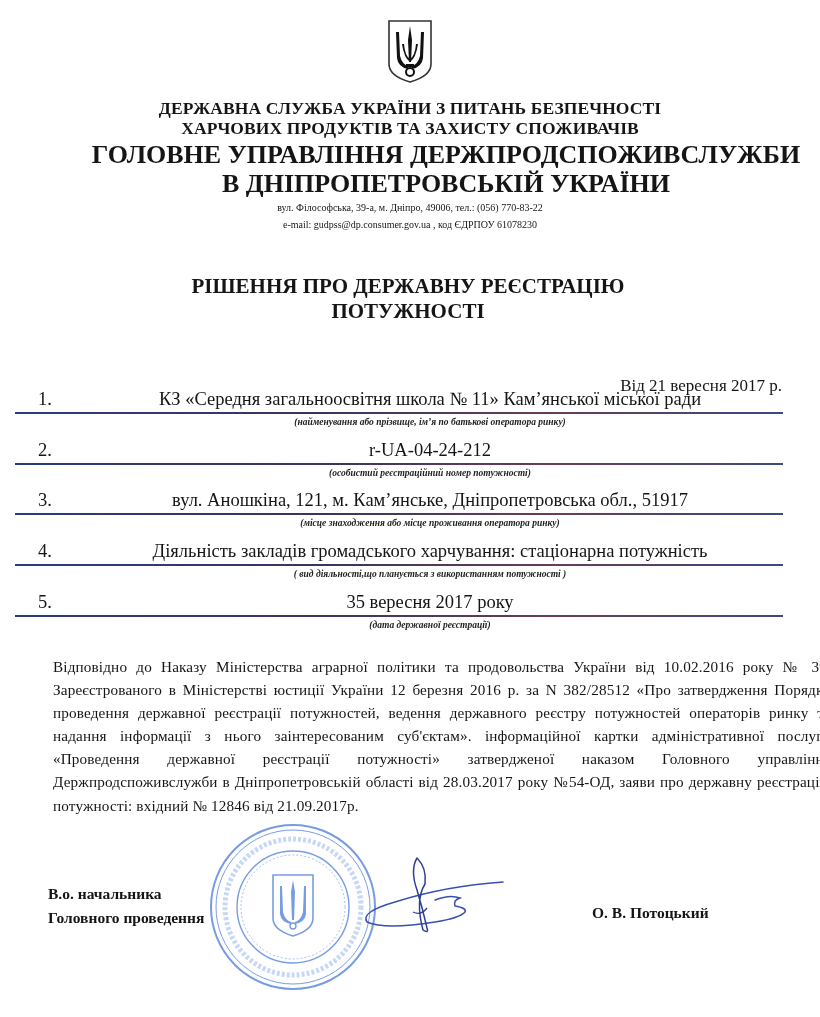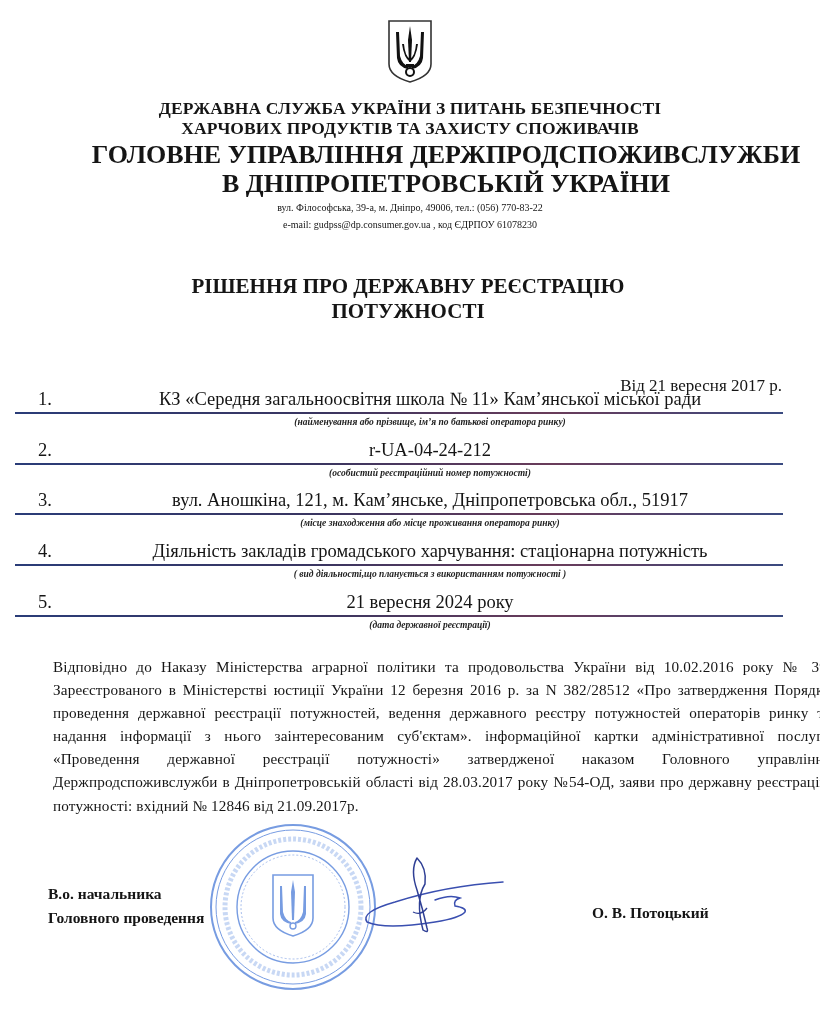--- a/index.html
+++ b/index.html
@@ -69,21 +69,21 @@
   <div class="abs row-hint" style="top:518px">(місце знаходження або місце проживання оператора ринку)</div>
 </div>
 <div>
   <div class="abs row-num" style="top:541px">4.</div>
   <div class="abs row-val" style="top:541px">Діяльність закладів громадського харчування: стаціонарна потужність</div>
   <div class="abs row-line" style="top:564px"></div>
   <div class="abs row-hint" style="top:569px">( вид  діяльності,що планується  з використанням потужності )</div>
 </div>
 <div>
   <div class="abs row-num" style="top:592px">5.</div>
-  <div class="abs row-val" style="top:592px">21 вересня 2024 року</div>
+  <div class="abs row-val" style="top:592px">35 вересня 2017 року</div>
   <div class="abs row-line" style="top:615px"></div>
   <div class="abs row-hint" style="top:620px">(дата державної реєстрації)</div>
 </div>
 
 <div class="abs body-text">Відповідно до Наказу Міністерства аграрної політики та продовольства України від 10.02.2016 року № 39, Зареєстрованого в Міністерстві юстиції України 12 березня 2016 р. за N 382/28512 «Про затвердження Порядку проведення державної реєстрації потужностей, ведення державного реєстру потужностей операторів ринку та надання інформації з нього заінтересованим суб'єктам». інформаційної картки адміністративної послуги «Проведення державної реєстрації потужності» затвердженої наказом Головного управління Держпродспоживслужби в Дніпропетровській області від 28.03.2017 року №54-ОД, заяви про державну реєстрацію потужності: вхідний № 12846 від 21.09.2017р.</div>
 
 <div class="abs sig-label" style="top:882px">В.о. начальника</div>
 <div class="abs sig-label" style="top:906px">Головного проведення</div>
 
 <svg id="stamp" class="abs" viewBox="0 0 175 175">

